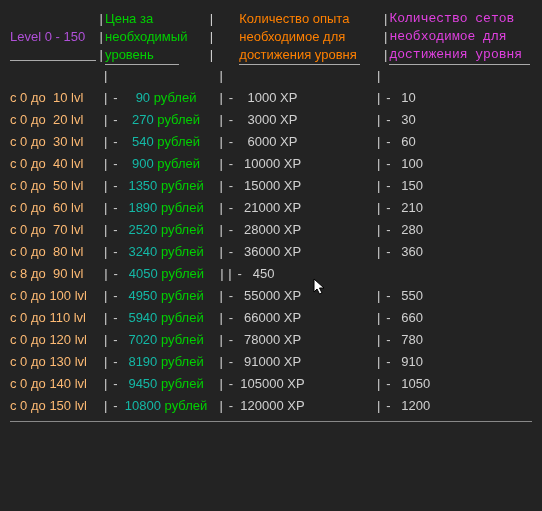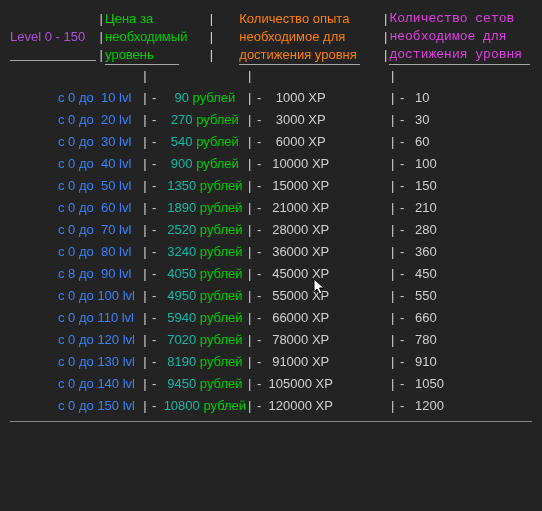--- a/index.html
+++ b/index.html
@@ -23,21 +23,21 @@
     text-align: center;
   }
   .header .col1 { width: 92px; display:flex; align-items:center; }
   .header .col2 { width: 108px; }
   .header .col3 { width: 150px; }
   .header .col4 { width: 150px; font-family: Liberation Mono, monospace; }
   .col1 { color: #b050d8; }
   .hdr-green { color: #00d000; }
   .hdr-orange { color: #ff8000; margin-left: 24px; }
   .hdr-magenta { color: #e040e0; }
-  .data .c-range { width: 92px; color: #3b82f6; white-space: pre; margin-left: 48px; }
+  .data .c-range { width: 92px; color: #fdba74; white-space: pre; }
   .data .c-price { width: 108px; white-space: pre; }
   .data .c-price .pnum { color: #14b8a6; }
   .data .c-price .punit { color: #00d000; }
   .data .c-xp { width: 150px; color: #d0d0d0; white-space: pre; }
   .data .c-sets { width: 150px; color: #d0d0d0; white-space: pre; }
   .ul-seg {
     display:inline-block;
     border-bottom:1px solid #aaa;
     height: 14px;
     vertical-align: top;
@@ -169,21 +169,20 @@
         <div class="sep-col">|</div>
         <div class="c-xp"> -   36000 XP</div>
         <div class="sep-col">|</div>
         <div class="c-sets"> -   360</div>
       </div>
       <div class="row data">
         <div class="c-range">с 8 до  90 lvl</div>
         <div class="sep-col">|</div>
         <div class="c-price"> -  <span class="pnum"> 4050</span> <span class="punit">рублей</span></div>
         <div class="sep-col">|</div>
-        <div class="c-xp"> -   45000 XP</div>
         <div class="sep-col">|</div>
         <div class="c-sets"> -   450</div>
       </div>
       <div class="row data">
         <div class="c-range">с 0 до 100 lvl</div>
         <div class="sep-col">|</div>
         <div class="c-price"> -  <span class="pnum"> 4950</span> <span class="punit">рублей</span></div>
         <div class="sep-col">|</div>
         <div class="c-xp"> -   55000 XP</div>
         <div class="sep-col">|</div>

